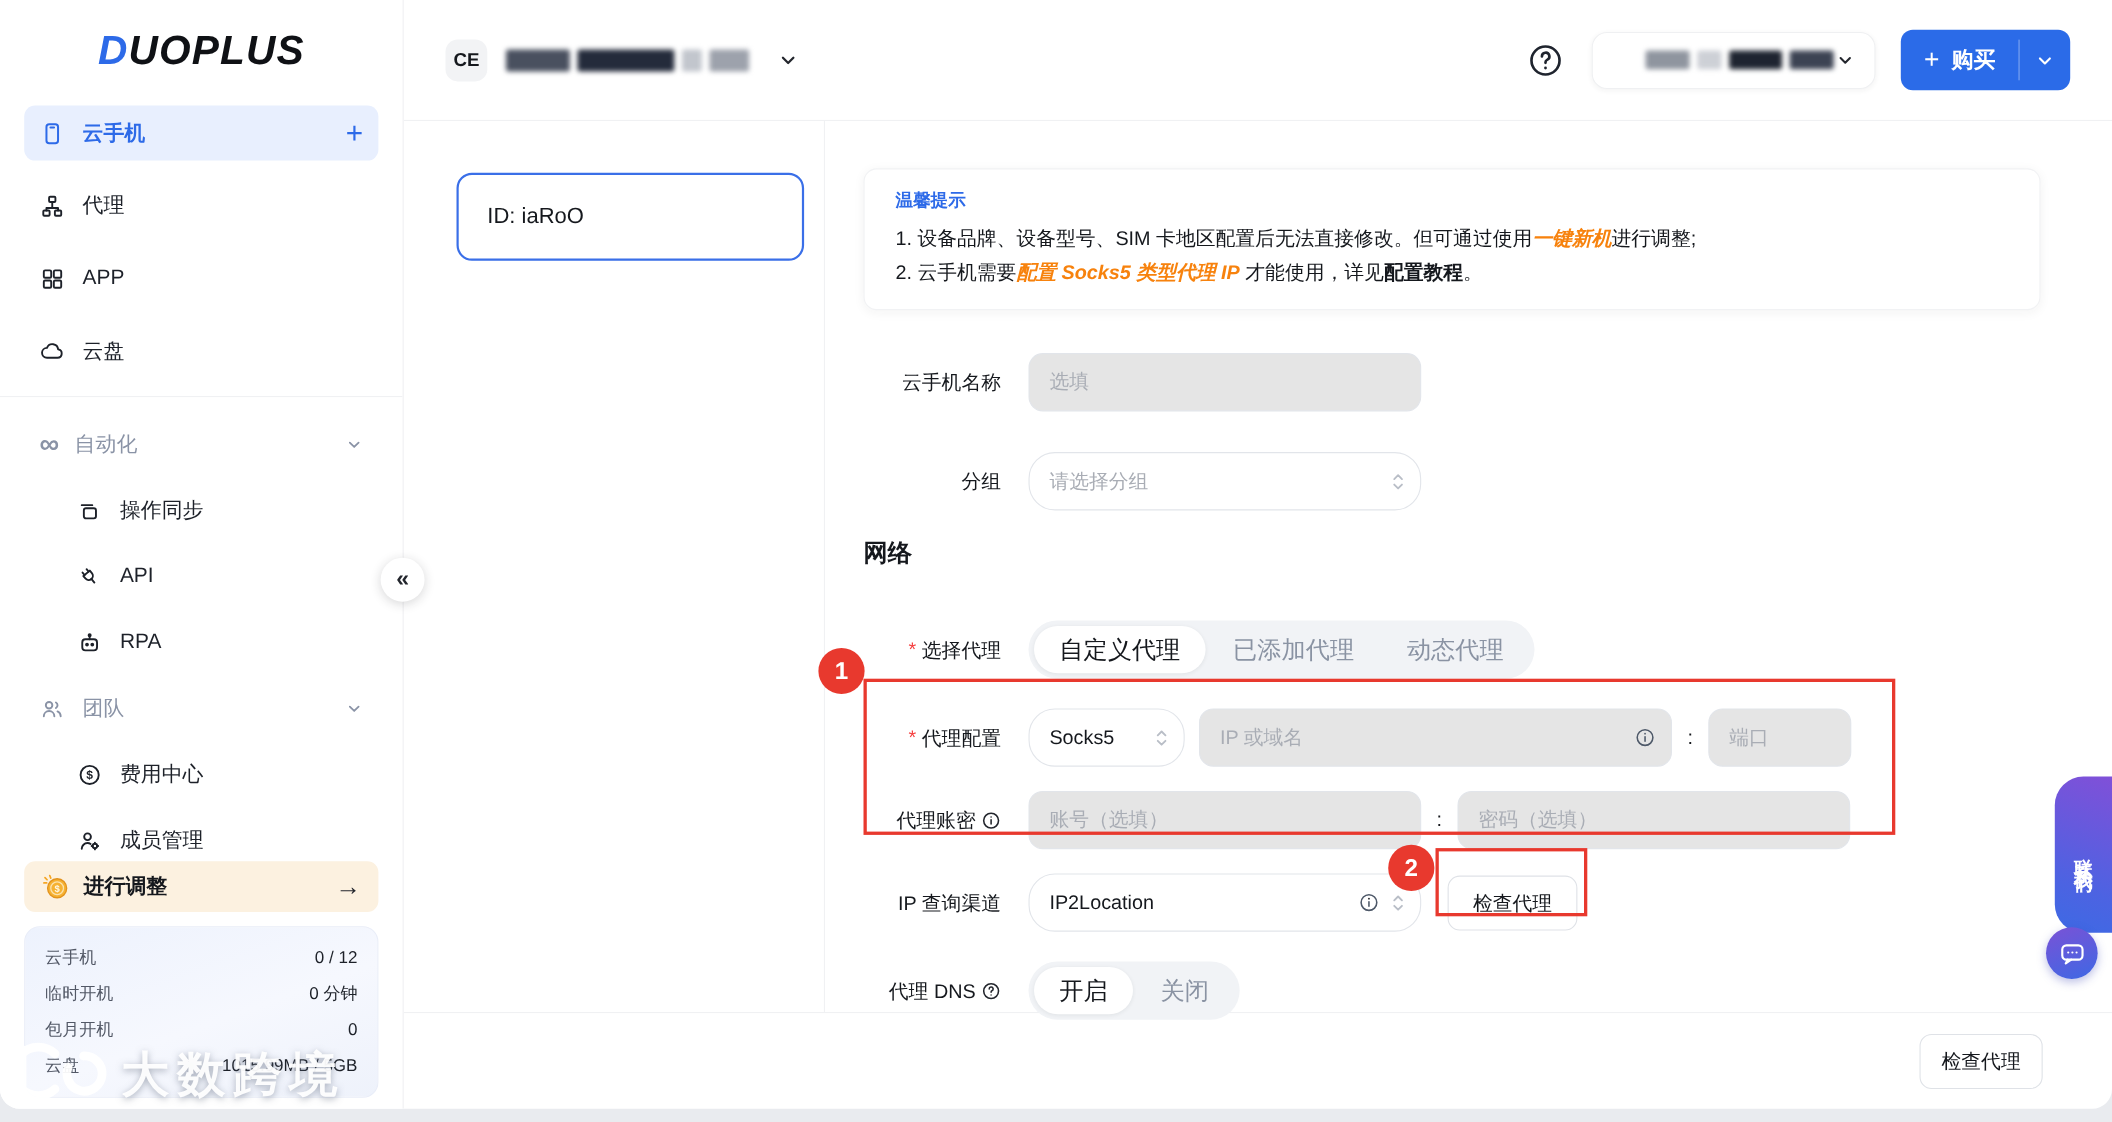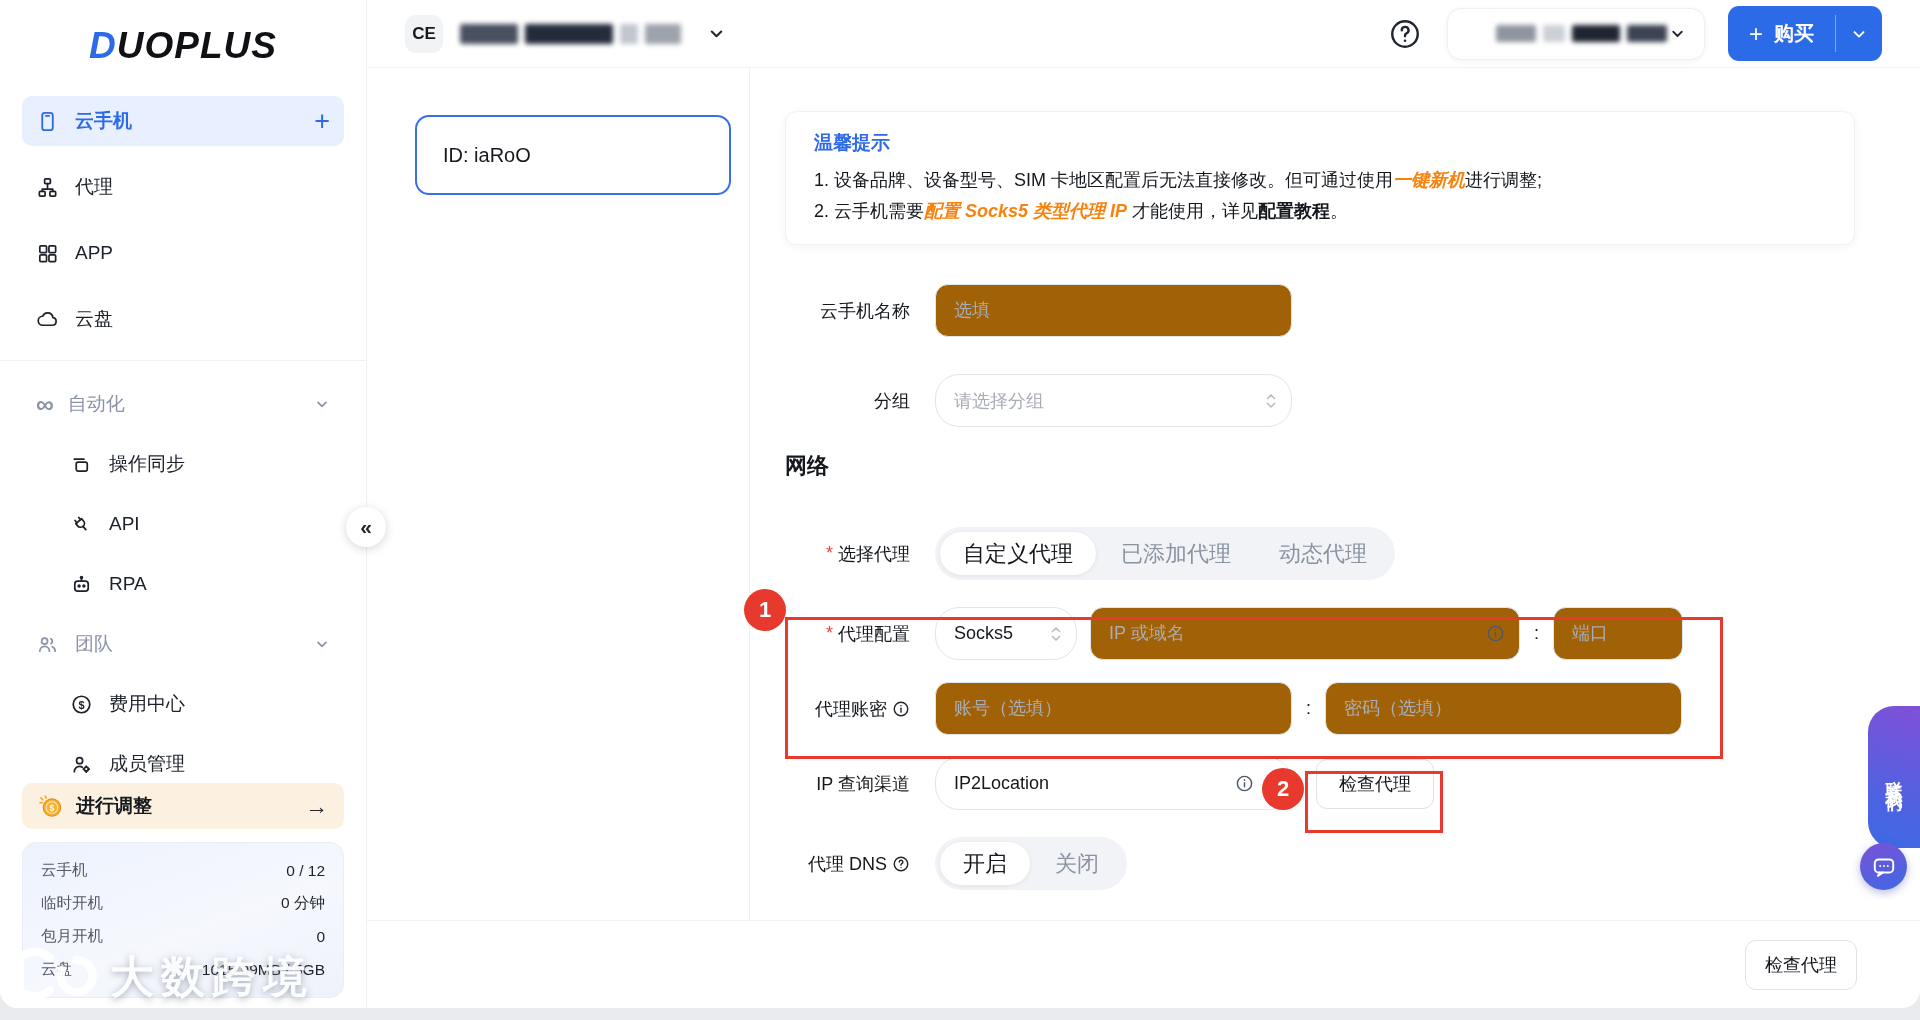--- a/index.html
+++ b/index.html
@@ -35,52 +35,52 @@
   .invite{height:46px;border-radius:10px;background:#FCF1E0;display:flex;align-items:center;padding:0 16px;margin:8px 22px 13px;font-size:19px;font-weight:600;}
   .invite .coin{width:25px;height:25px;margin-right:13px;}
   .invite .arr{margin-left:auto;font-size:23px;font-weight:600;color:#23262D;}
   .stats{margin:0 22px 10px;background:linear-gradient(160deg,#EDF2FD,#F6F8FE 55%,#EEF2FB);border:1px solid #E9EDF8;border-radius:14px;padding:17px 18px;display:flex;flex-direction:column;gap:12px;font-size:15.5px;}
   .srow{display:flex;justify-content:space-between;align-items:center;}
   .srow .sl{color:#525866;}
   .srow .sv{color:#1D2129;font-weight:500;}
 
   
   .main{flex:1;display:flex;flex-direction:column;min-width:0;}
-  .topbar{height:68px;flex:none;border-bottom:1px solid #F0F1F3;display:flex;align-items:center;padding:0 38px;}
+  .topbar{height:110px;flex:none;border-bottom:1px solid #F0F1F3;display:flex;align-items:center;padding:0 38px;}
   .ce-badge{width:38px;height:38px;background:#F2F3F5;border-radius:11px;display:grid;place-items:center;font-weight:700;font-size:17px;color:#15181D;margin-right:17px;}
   .redact{display:flex;align-items:center;gap:7px;filter:blur(2.5px);}
   .rb{height:20px;border-radius:2px;display:inline-block;}
   .tb-chev{margin-left:26px;color:#23262D;}
   .tb-spacer{flex:1;}
   .help-badge{width:37px;height:37px;border-radius:50%;display:grid;place-items:center;margin-right:23px;color:#1F242E;}
   .account-pill{width:258px;height:52px;border:1px solid #EFF0F2;border-radius:14px;display:flex;align-items:center;padding:0 18px;margin-right:23px;box-shadow:0 1px 5px rgba(31,35,41,.05);background:#fff;}
   .account-pill .redact{margin:0 auto 0 30px;}
   .buy-btn{height:55px;border-radius:11px;background:#2B6BE8;color:#fff;display:flex;align-items:stretch;overflow:hidden;}
   .buy-main{display:flex;align-items:center;gap:11px;padding:0 21px;font-size:20px;font-weight:600;}
   .buy-plus{font-size:24px;font-weight:400;line-height:1;}
   .buy-split{width:1px;background:rgba(255,255,255,.4);margin:9px 0;}
   .buy-caret{width:46px;display:grid;place-items:center;}
 
   .content{flex:1;display:flex;min-height:0;}
   .device-panel{width:383px;flex:none;border-right:1px solid #F0F1F3;padding:47px 20px 0 48px;}
   .id-card{width:316px;height:80px;border:2px solid #3A6FE8;border-radius:14px;display:flex;align-items:center;padding:0 26px;font-size:20px;color:#15181D;background:#fff;}
   .form-area{flex:1;padding:43px 0 0 35px;position:relative;min-width:0;}
 
   .notice{width:1070px;background:#fff;border:1px solid #F1F2F4;box-shadow:0 2px 10px rgba(31,35,41,.05);border-radius:12px;padding:18px 28px 17px;margin-bottom:39px;}
-  .notice-title{color:#2D6AE8;font-weight:700;font-size:19px;margin-bottom:9px;}
+  .notice-title{color:#2D6AE8;font-weight:700;font-size:16px;margin-bottom:9px;}
   .notice-line{font-size:18px;line-height:31px;color:#15181D;font-weight:500;}
   .hl{color:#F7820D;font-weight:700;font-style:italic;}
   .link-strong{font-weight:800;}
 
   .frow{display:flex;align-items:center;}
   .mb37{margin-bottom:37px;} .mb24{margin-bottom:24px;} .mb27{margin-bottom:27px;} .mb22{margin-bottom:22px;}
   .flabel{width:125px;margin-right:25px;flex:none;display:flex;justify-content:flex-end;align-items:center;gap:5px;font-size:18px;color:#15181D;}
   .req{color:#F53F3F;font-size:18px;}
   .net-title{font-size:22px;font-weight:800;color:#15181D;margin-bottom:46px;}
-  .inp{height:53px;border:1px solid #E2E5EA;border-radius:13px;font-size:18px;padding:0 18px;color:#15181D;background:#a16207;outline:none;font-family:inherit;}
+  .inp{height:53px;border:1px solid #E2E5EA;border-radius:13px;font-size:18px;padding:0 18px;color:#15181D;background:#e5e5e5;outline:none;font-family:inherit;}
   .inp::placeholder{color:#A9ADB5;}
   .w357{width:357px;} .w430{width:430px;} .w130{width:130px;}
   .iwrap{position:relative;display:flex;align-items:center;}
   .iwrap .in-ico{position:absolute;right:15px;color:#4E5969;}
   .iwrap .inp{padding-right:46px;}
   .sel{height:53px;border:1px solid #E2E5EA;border-radius:24px;display:flex;align-items:center;gap:10px;padding:0 13px 0 18px;font-size:18px;background:#fff;}
   .sel .val{flex:1;color:#15181D;}
   .sel .val.ph{color:#A9ADB5;}
   .w142{width:142px;}
   .updown{color:#B9BEC7;}

